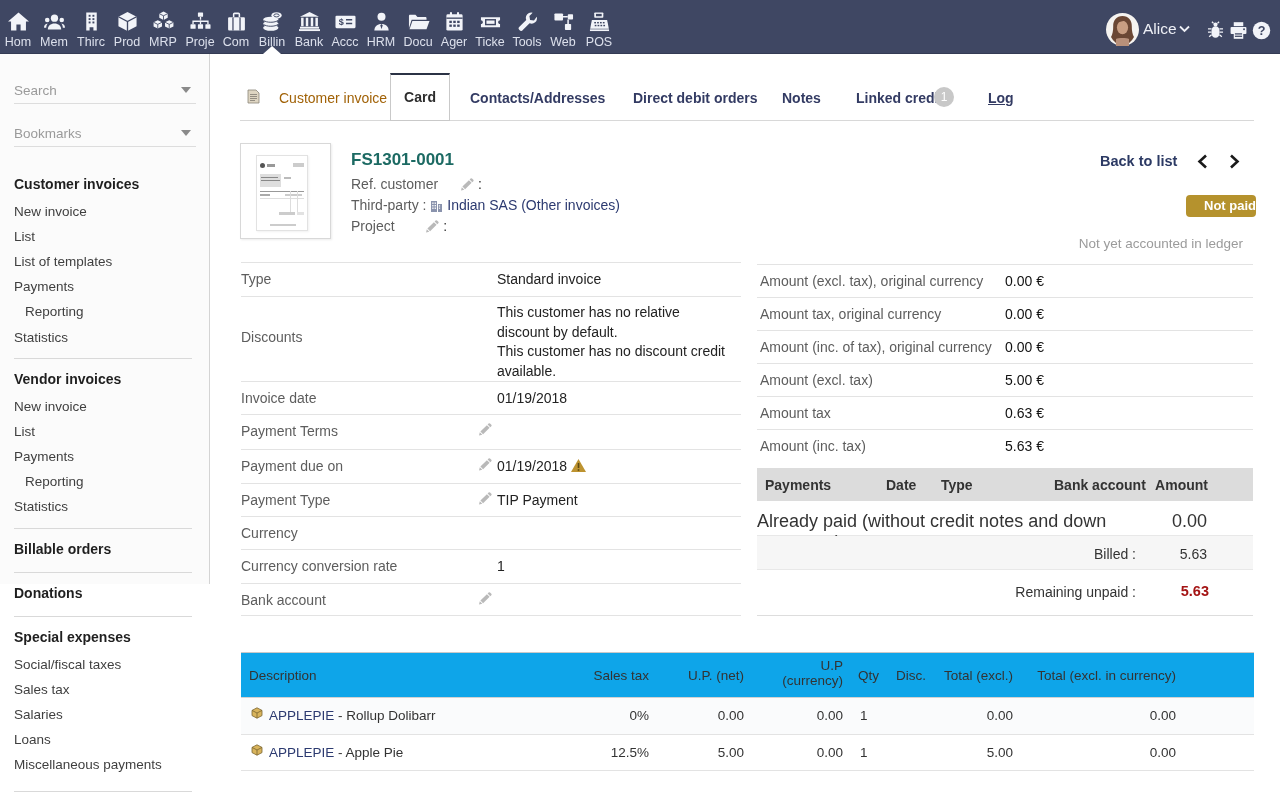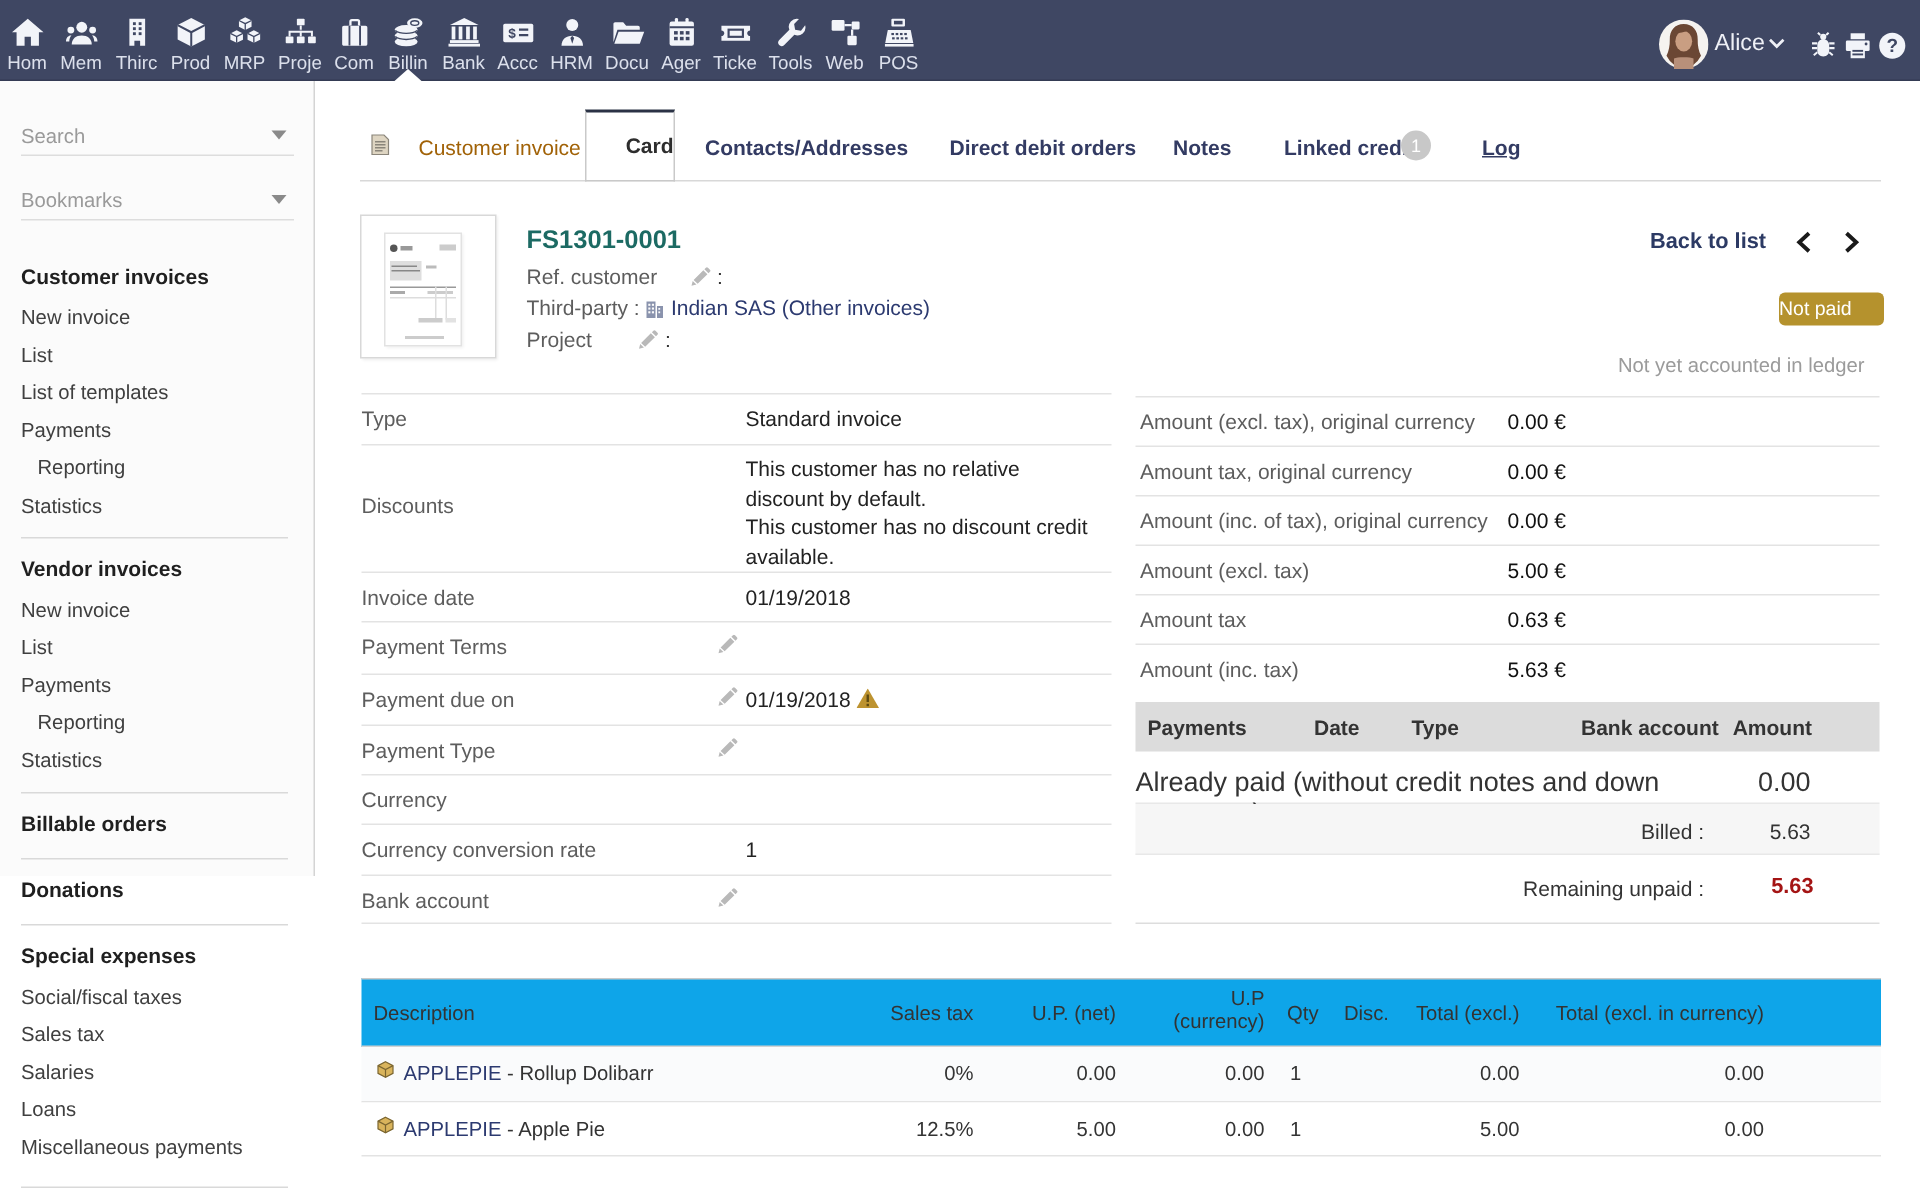--- a/index.html
+++ b/index.html
@@ -310,21 +310,21 @@
 <div id="main">
 
 <div style="position:absolute;left:29px;top:66px;width:1014px;border-top:1px solid #d8d8d8"></div>
 <div style="position:absolute;left:36px;top:35px"><svg width="13" height="15" viewBox="0 0 13 15">
         <path fill="#ded5c2" stroke="#8a857a" stroke-width="0.8" d="M1 1h8l3 3v10H1z"></path>
         <g stroke="#8a857a" stroke-width="0.9">
           <path d="M3 5.5h7M3 7.5h7M3 9.5h7M3 11.5h5"></path>
         </g>
       </svg></div>
 <div style="position:absolute;left:68px;top:36px;font-size:14px;color:#a16207">Customer invoice</div>
-<div style="position:absolute;left:179px;top:19px;width:60px;height:48px;background:#fff;border:1px solid #c9c9c9;border-top:2px solid #2b3245;text-align:right;line-height:45px;font-size:14px;font-weight:bold;color:#2d2d2d;z-index:2">Card</div>
+<div style="position:absolute;left:179px;top:19px;width:60px;height:48px;background:#fff;border:1px solid #c9c9c9;border-top:2px solid #2b3245;text-align:center;line-height:45px;font-size:14px;font-weight:bold;color:#2d2d2d;z-index:2">Card</div>
 <div class="tab" style="left:259px">Contacts/Addresses</div>
 <div class="tab" style="left:422px">Direct debit orders</div>
 <div class="tab" style="left:571px">Notes</div>
 <div class="tab" style="left:645px">Linked credit</div>
 <div style="position:absolute;left:723px;top:33px;width:20px;height:20px;border-radius:50%;background:#c8c8c8;color:#fff;font-size:12px;text-align:center;line-height:20px">1</div>
 <div class="tab" style="left:777px;text-decoration:underline">Log</div>
 
 <div style="position:absolute;left:29px;top:89px;width:91px;height:96px;background:#fff;border:1px solid #d8d8d8;box-shadow:1px 1px 2px rgba(0,0,0,.08)">
   <div style="position:absolute;left:15px;top:11px;width:52px;height:76px;background:#fff;border:1px solid #e2e2e2;box-shadow:1px 1px 2px rgba(0,0,0,.06)">
     <div style="position:absolute;left:3px;top:7px;width:5px;height:5px;border-radius:50%;background:#555"></div>
@@ -368,21 +368,21 @@
 <div style="position:absolute;left:140px;top:164px;font-size:14px;color:#5d5d5d">Project <span style="margin-left:27px"></span><svg width="14" height="13" viewBox="0 0 14 13" style="vertical-align:-2px">
         <path fill="#b9b9b9" d="M1 12.5l.8-3.2 2.5 2.4zM2.4 8.6 8.9 2.2l2.7 2.6-6.5 6.4zM9.6 1.5l1-1a1 1 0 0 1 1.4 0l1.3 1.3a1 1 0 0 1 0 1.4l-1 1z"></path>
       </svg> <span style="color:#333">:</span></div>
 <div style="position:absolute;left:889px;top:99px;font-size:14.5px;font-weight:bold;color:#2c3a64">Back to list</div>
 <svg style="position:absolute;left:986px;top:100px" width="11" height="15" viewBox="0 0 11 15">
       <path fill="none" stroke="#1a1a1a" stroke-width="2.6" d="M9 1.5 2.5 7.5 9 13.5"></path>
     </svg>
 <svg style="position:absolute;left:1018px;top:100px" width="11" height="15" viewBox="0 0 11 15">
       <path fill="none" stroke="#1a1a1a" stroke-width="2.6" d="M2 1.5 8.5 7.5 2 13.5"></path>
     </svg>
-<div style="position:absolute;left:975px;top:141px;width:70px;height:22px;background:#b5922d;border-radius:4px;color:#fff;font-size:13px;font-weight:normal;text-align:left;line-height:22px">Not paid</div>
+<div style="position:absolute;left:975px;top:141px;width:70px;height:22px;background:#b5922d;border-radius:4px;color:#fff;font-size:13px;font-weight:bold;text-align:right;line-height:22px">Not paid</div>
 <div style="position:absolute;right:37px;top:182px;font-size:13.5px;color:#9b9b9b">Not yet accounted in ledger</div>
 
 <div id="ltab" style="position:absolute;left:30px;top:208px;width:500px">
   <div class="lrow" style="height:34px">
         <div class="lc">Type</div>
         <div class="vc">Standard invoice</div>
       </div>
   <div class="lrow" style="height:85px">
         <div class="lc" style="padding-top:32px">Discounts</div>
         <div class="vc" style="padding-top:6px;line-height:19.5px">This customer has no relative<br>discount by default.<br>This customer has no discount credit<br>available.</div>
@@ -407,20 +407,21 @@
             <path fill="#bd9330" d="M7.5 0 15 13H0Z"></path>
             <rect x="6.7" y="4" width="1.6" height="5" fill="#5d4a12"></rect>
             <rect x="6.7" y="10.2" width="1.6" height="1.6" fill="#5d4a12"></rect>
           </svg></div>
       </div>
   <div class="lrow" style="height:33px">
         <div class="lc">Payment Type</div>
         <span class="pabs"><svg width="14" height="13" viewBox="0 0 14 13">
             <path fill="#b9b9b9" d="M1 12.5l.8-3.2 2.5 2.4zM2.4 8.6 8.9 2.2l2.7 2.6-6.5 6.4zM9.6 1.5l1-1a1 1 0 0 1 1.4 0l1.3 1.3a1 1 0 0 1 0 1.4l-1 1z"></path>
           </svg></span>
+        <div class="vc">TIP Payment</div>
       </div>
   <div class="lrow" style="height:33px">
         <div class="lc">Currency</div>
         <div class="vc"></div>
       </div>
   <div class="lrow" style="height:34px">
         <div class="lc">Currency conversion rate</div>
         <div class="vc">1</div>
       </div>
   <div class="lrow" style="height:33px;border-bottom:1px solid #e3e3e3">
@@ -453,21 +454,21 @@
         <div class="rl">Amount tax</div>
         <div class="rv">0.63&nbsp;€</div>
       </div>
   <div class="rrow">
         <div class="rl">Amount (inc. tax)</div>
         <div class="rv">5.63&nbsp;€</div>
       </div>
   <div style="height:6px"></div>
   <div style="height:33px;background:#dcdcdc;position:relative;font-size:14px;font-weight:bold;color:#333">
     <span style="position:absolute;left:8px;top:9px">Payments</span>
-    <span style="position:absolute;left:119px;top:9px">Date</span>
+    <span style="position:absolute;left:129px;top:9px">Date</span>
     <span style="position:absolute;left:184px;top:9px">Type</span>
     <span style="position:absolute;left:297px;top:9px">Bank account</span>
     <span style="position:absolute;right:45px;top:9px">Amount</span>
   </div>
   <div style="height:35px;position:relative;font-size:18px;border-bottom:1px solid #e8e8e8">
     <span style="position:absolute;right:117px;top:10px;color:#333">Already paid (without credit notes and down payments) :</span>
     <span style="position:absolute;right:46px;top:10px;color:#333">0.00</span>
   </div>
   <div style="height:34px;position:relative;font-size:14px;background:#f6f6f6;border-bottom:1px solid #e8e8e8">
     <span style="position:absolute;right:117px;top:10px;color:#333">Billed :</span>

